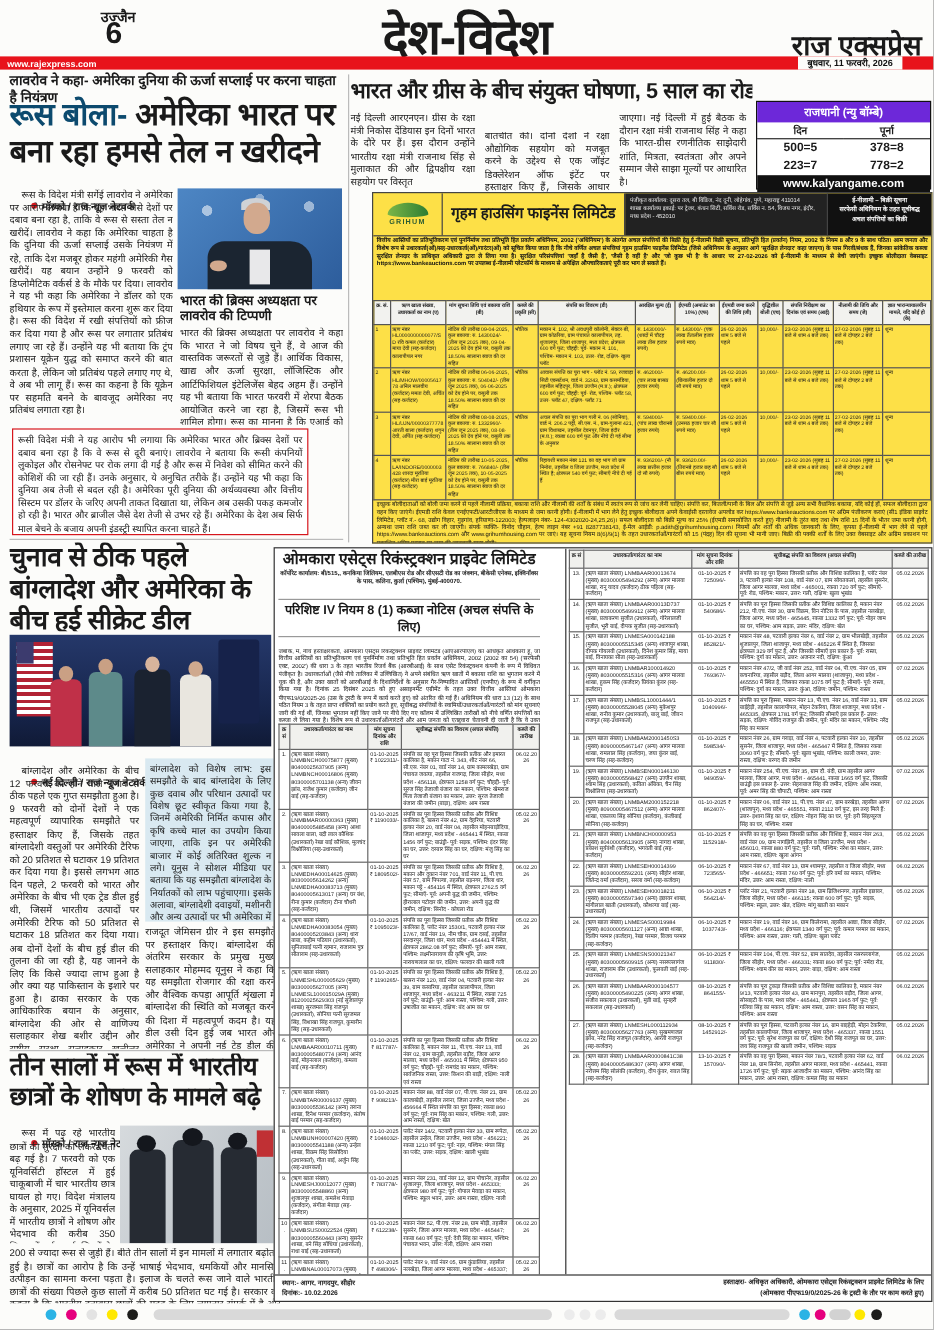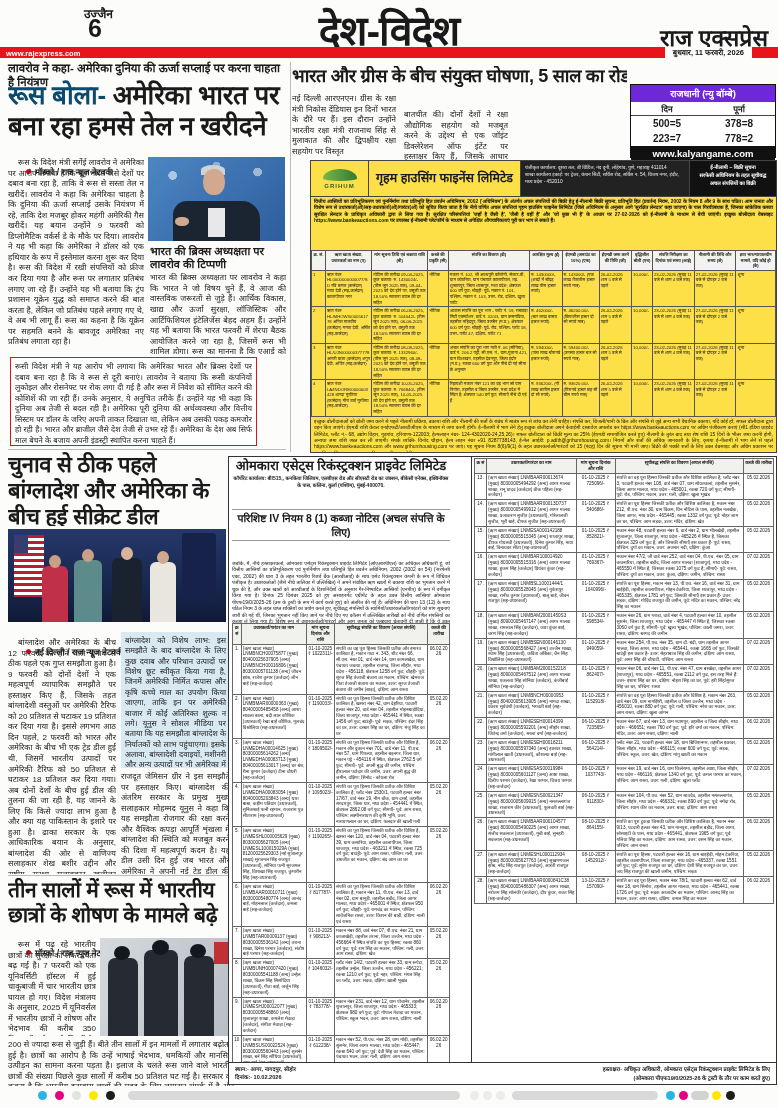--- a/index.html
+++ b/index.html
@@ -91,21 +91,21 @@
       vertical-align:top;word-wrap:break-word;}
   .gh-table th{text-align:center;font-weight:bold;background:#f2f2ef;}
 
   
   .omkara{position:absolute;border:1px solid #333;background:#fff;overflow:hidden;display:flex;flex-direction:column;}
   .om-cols{flex:1;display:flex;overflow:hidden;}
   .om-left{width:243px;flex:none;border-right:1px solid #333;padding:2px 21px 0 3px;overflow:hidden;}
   .om-right{flex:1;overflow:hidden;padding:1px 2px 0 2px;}
   .om-title{text-align:center;font-size:13px;font-weight:900;line-height:1.15;}
   .om-addr{text-align:center;font-size:5px;font-weight:bold;line-height:1.4;margin-top:1px;}
-  .om-sub{text-align:center;font-size:10.5px;font-weight:900;border-top:1px solid #999;border-bottom:1px solid #999;margin:20px 0;padding:1px 0;}
+  .om-sub{text-align:center;font-size:10.5px;font-weight:900;border-top:1px solid #999;border-bottom:1px solid #999;margin:10px 0;padding:1px 0;}
   .om-table{border-collapse:collapse;width:100%;table-layout:fixed;}
   .om-table th,.om-table td{border:0.5px solid #666;font-size:4.6px;line-height:1.28;padding:1px;
       vertical-align:top;word-wrap:break-word;text-align:left;}
   .om-table th{text-align:center;font-weight:bold;background:#f1f1ee;}
   .om-table .c-num{text-align:center;}
   .om-table .c-dem{text-align:center;}
   .om-foot{border-top:1px solid #333;display:flex;justify-content:space-between;align-items:flex-start;
       font-size:5.6px;font-weight:bold;padding:2px 6px;gap:10px;}
   .om-foot .sig{text-align:right;line-height:1.5;}
 
@@ -154,20 +154,21 @@
     <div class="subhead" data-interactable="false">भारत की ब्रिक्स अध्यक्षता पर लावरोव की टिप्पणी</div>
     <div class="body-txt" style="margin-top:2px;" data-interactable="false">भारत की ब्रिक्स अध्यक्षता पर लावरोव ने कहा कि भारत ने जो विषय चुने हैं, वे आज की वास्तविक जरूरतों से जुड़े हैं। आर्थिक विकास, खाद्य और ऊर्जा सुरक्षा, लॉजिस्टिक और आर्टिफिशियल इंटेलिजेंस बेहद अहम हैं। उन्होंने यह भी बताया कि भारत फरवरी में शेरपा बैठक आयोजित करने जा रहा है, जिसमें रूस भी शामिल होगा। रूस का मानना है कि एआई को लेकर नियम ऐसे होने चाहिए जिनसे तकनीकी स्वतंत्रता बनी रहे और कोई एक देश बाकी देशों पर हावी न हो।</div>
   </div>
   <div class="redbox" style="left:10px;top:357px;width:247px;height:89px;" data-interactable="false">
     <div class="txt" data-interactable="false">रूसी विदेश मंत्री ने यह आरोप भी लगाया कि अमेरिका भारत और ब्रिक्स देशों पर दबाव बना रहा है कि वे रूस से दूरी बनाएं। लावरोव ने बताया कि रूसी कंपनियों लुकोइल और रोसनेफ्ट पर रोक लगा दी गई है और रूस में निवेश को सीमित करने की कोशिशें की जा रही हैं। उनके अनुसार, ये अनुचित तरीके हैं। उन्होंने यह भी कहा कि दुनिया अब तेजी से बदल रही है। अमेरिका पूरी दुनिया की अर्थव्यवस्था और वित्तीय सिस्टम पर डॉलर के जरिए अपनी ताकत दिखाता था, लेकिन अब उसकी पकड़ कमजोर हो रही है। भारत और ब्राजील जैसे देश तेजी से उभर रहे हैं। अमेरिका के देश अब सिर्फ माल बेचने के बजाय अपनी इंडस्ट्री स्थापित करना चाहते हैं।</div>
   </div>
 
   <div class="abs hl" style="left:292px;top:66px;width:335px;font-size:18px;white-space:nowrap;overflow:hidden;" data-interactable="false">भारत और ग्रीस के बीच संयुक्त घोषणा, 5 साल का रोडमैप तय</div>
   <div class="abs body-txt" style="left:292px;top:94px;width:104px;height:64px;" data-interactable="false">नई दिल्ली आरएनएन। ग्रीस के रक्षा मंत्री निकोस देंडियास इन दिनों भारत के दौरे पर हैं। इस दौरान उन्होंने भारतीय रक्षा मंत्री राजनाथ सिंह से मुलाकात की और द्विपक्षीय रक्षा सहयोग पर विस्तृत</div>
   <div class="abs body-txt" style="left:404px;top:110px;width:104px;height:64px;font-family:Liberation Mono, monospace;" data-interactable="false">बातचीत की। दोनों देशों ने रक्षा औद्योगिक सहयोग को मजबूत करने के उद्देश्य से एक जॉइंट डिक्लेरेशन ऑफ इंटेंट पर हस्ताक्षर किए हैं, जिसके आधार पर अगले पांच वर्षों का रोडमैप तैयार किया</div>
+  <div class="abs body-txt" style="left:516px;top:94px;width:106px;height:64px;" data-interactable="false">जाएगा। नई दिल्ली में हुई बैठक के दौरान रक्षा मंत्री राजनाथ सिंह ने कहा कि भारत-ग्रीस रणनीतिक साझेदारी शांति, मित्रता, स्वतंत्रता और अपने सम्मान जैसे साझा मूल्यों पर आधारित है।</div>
 
   <div class="kalyan" style="left:630px;top:84px;width:146px;height:74px;" data-interactable="false">
     <div class="kt" data-interactable="false">राजधानी (न्यु बॉम्बे)</div>
     <table data-interactable="false">
       <thead>
           <tr>
         <th data-interactable="false">दिन</th>
         <th data-interactable="false">पूर्ना</th>
       </tr>
         </thead>

